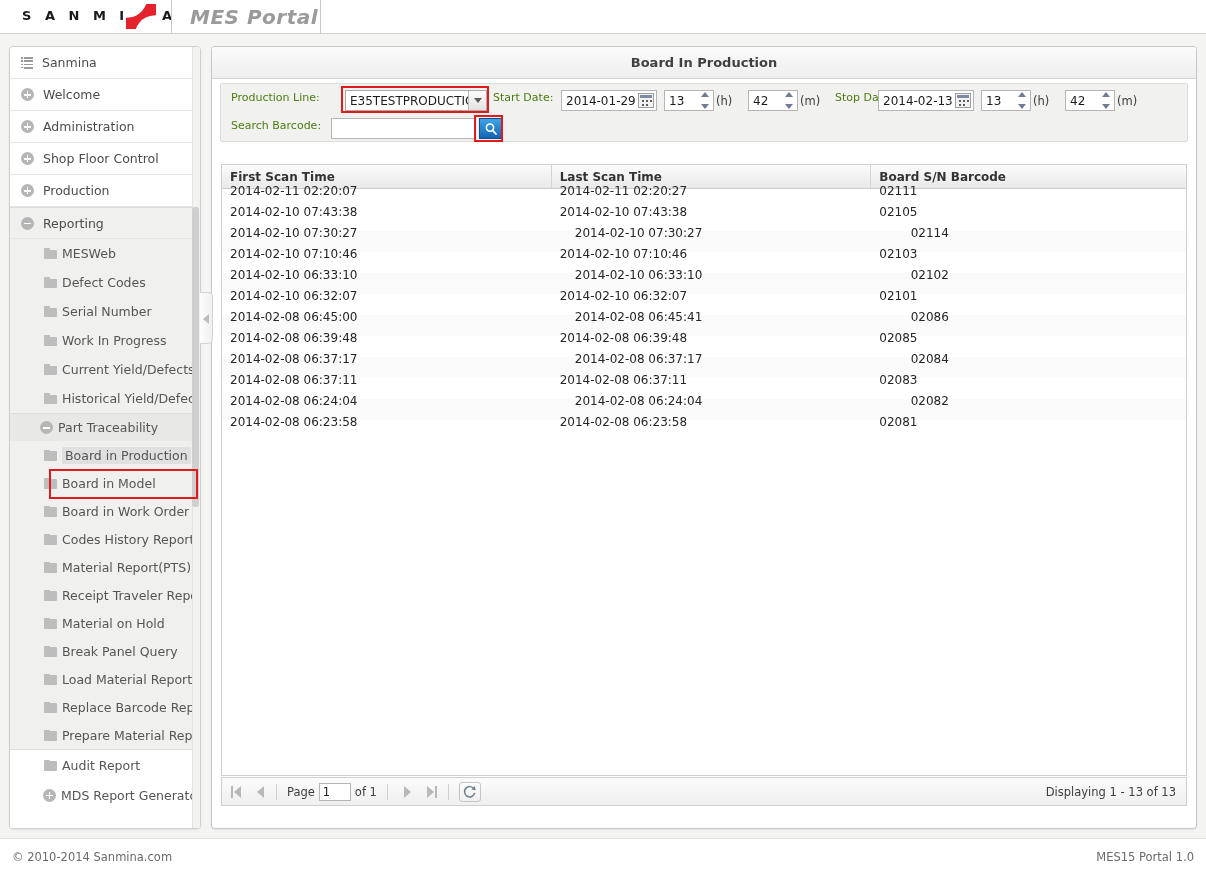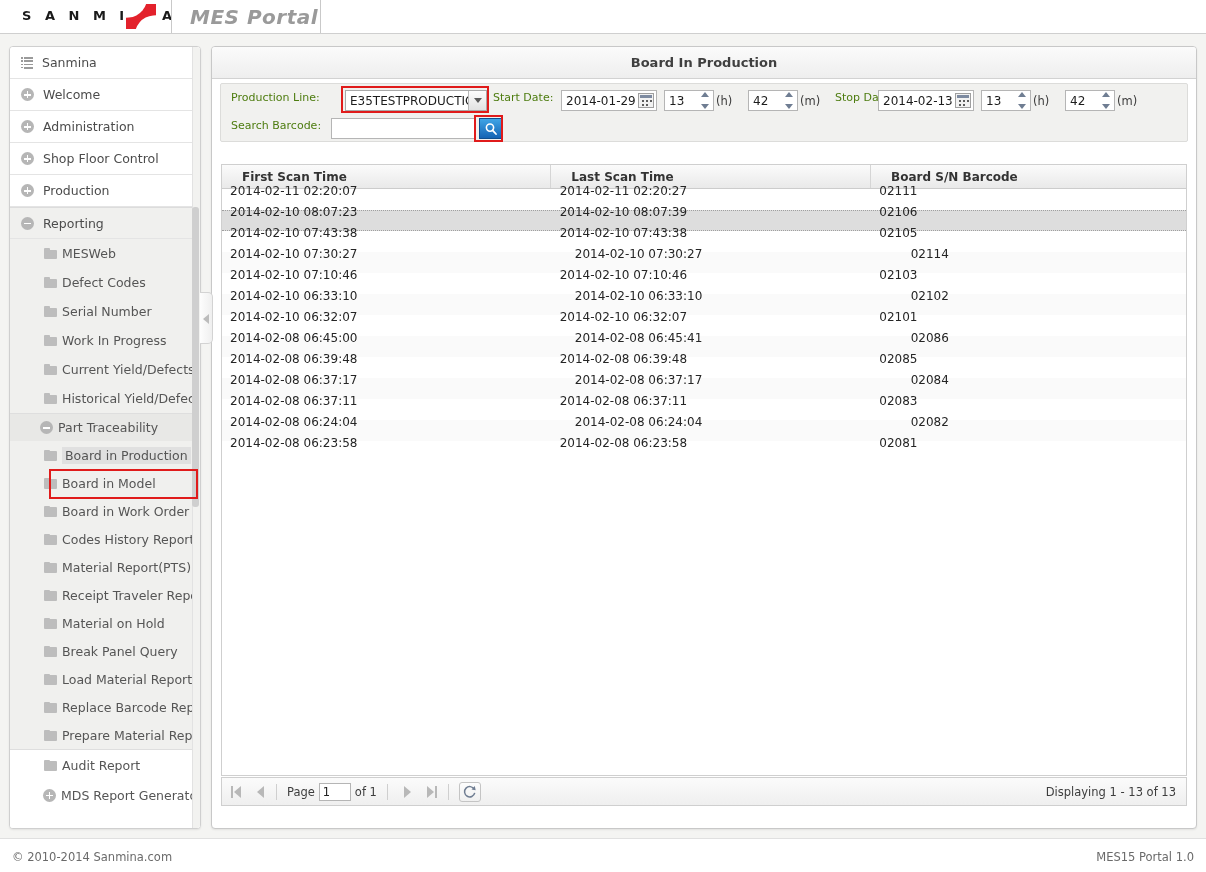--- a/index.html
+++ b/index.html
@@ -324,21 +324,20 @@
   }
   #grid-head {
     display: flex; height: 24px;
     background: linear-gradient(to bottom,#fbfbfb,#e9e9e9);
     border-bottom: 1px solid #cccccc;
   }
   #grid-head .hc {
     font-size: 12px; font-weight: bold; color: #333333;
     display: flex; align-items: center; padding-left: 8px;
     border-right: 1px solid #d5d5d5;
-    margin-left: 12px;
   }
   #grid-head .hc:last-child { border-right: none; }
   .col1 { width: 330px; }
   .col2 { width: 320px; }
   .col3 { width: 315px; }
 
   .grow { display: flex; height: 21px; align-items: center; }
   .grow .gc {
     font-size: 12px; color: #252525;
     padding-left: 8px; height: 37px; line-height: 21px;
@@ -656,25 +655,20 @@
         <div class="hc col1">First Scan Time</div>
         <div class="hc col2">Last Scan Time</div>
         <div class="hc col3">Board S/N Barcode</div>
       </div>
       <div id="grid-body">
           <div class="grow even">
             <div class="gc col1">2014-02-11 02:20:07</div>
             <div class="gc col2">2014-02-11 02:20:27</div>
             <div class="gc col3">02111</div>
           </div>
-          <div class="grow hl">
-            <div class="gc col1">2014-02-10 08:07:23</div>
-            <div class="gc col2">2014-02-10 08:07:39</div>
-            <div class="gc col3">02106</div>
-          </div>
           <div class="grow even">
             <div class="gc col1">2014-02-10 07:43:38</div>
             <div class="gc col2">2014-02-10 07:43:38</div>
             <div class="gc col3">02105</div>
           </div>
           <div class="grow odd">
             <div class="gc col1">2014-02-10 07:30:27</div>
             <div class="gc col2">2014-02-10 07:30:27</div>
             <div class="gc col3">02114</div>
           </div>

